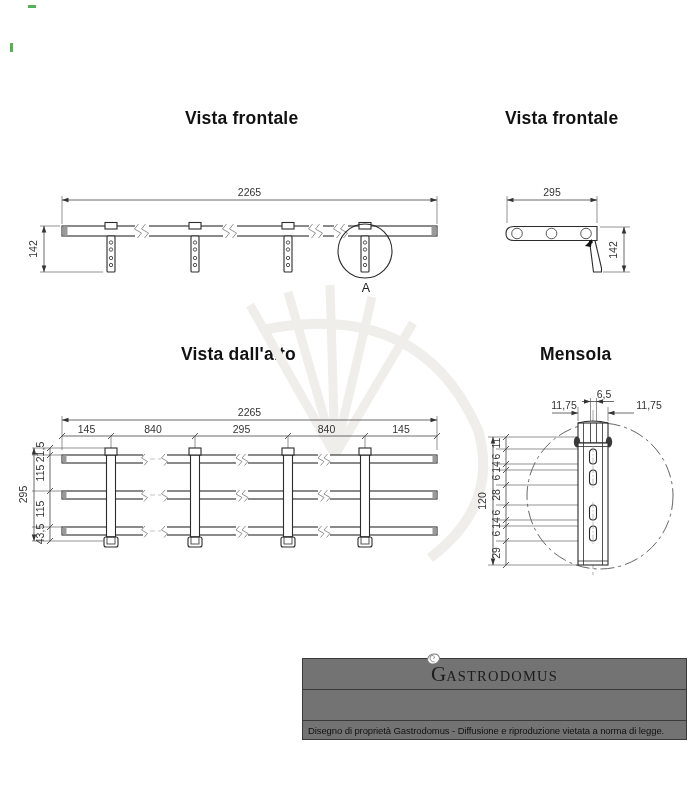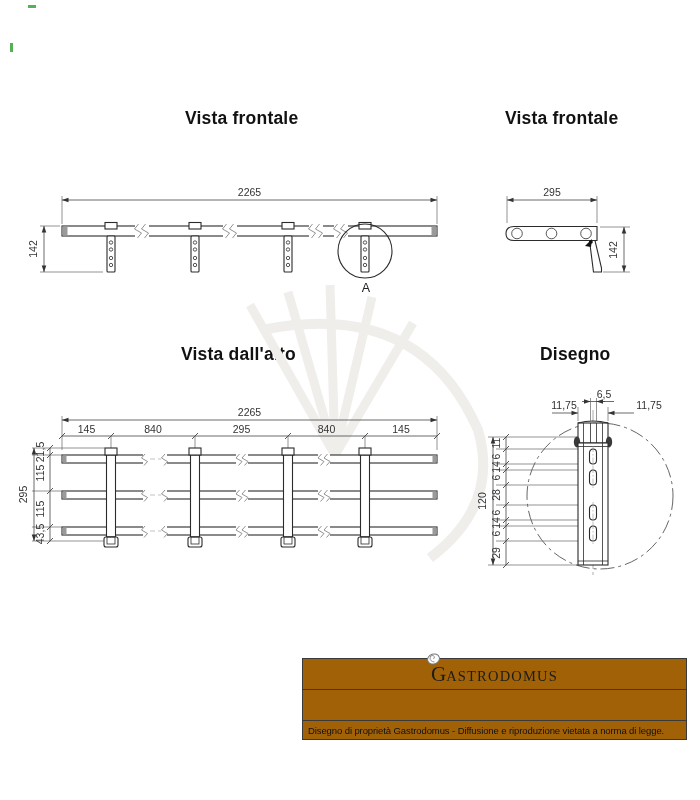--- a/index.html
+++ b/index.html
@@ -9,21 +9,21 @@
   svg .lbl{font-size:12.5px;fill:#222;}
   .ln{stroke:#2b2b2b;stroke-width:1.1;fill:none;}
   .lnf{stroke:#2b2b2b;stroke-width:1.1;fill:#fff;}
   .lnn{stroke:#2b2b2b;stroke-width:.8;fill:none;}
   .thin{stroke:#2b2b2b;stroke-width:.8;fill:#fff;}
   .dim{stroke:#444;stroke-width:.8;fill:none;}
   .ext{stroke:#666;stroke-width:.7;fill:none;}
   .bkl{stroke:#777;stroke-width:.8;fill:none;}
   .wm{stroke:#f0eeeb;fill:none;}
   
-  .tblock{position:absolute;left:302px;top:658px;width:385px;height:82px;border:1px solid #3a3a3a;box-sizing:border-box;background:#a16207;}
+  .tblock{position:absolute;left:302px;top:658px;width:385px;height:82px;border:1px solid #3a3a3a;box-sizing:border-box;background:#737373;}
   .tb-row1{height:30px;display:flex;align-items:center;justify-content:center;box-sizing:border-box;}
   .tb-row2{height:31px;border-top:1px solid #3a3a3a;display:flex;box-sizing:border-box;}
   .tb-row3{height:20px;border-top:1px solid #3a3a3a;box-sizing:border-box;display:flex;align-items:center;}
   .cell-l{width:113px;border-right:1px solid #3a3a3a;box-sizing:border-box;padding:2px 0 0 5px;}
   .cell-r{flex:1;box-sizing:border-box;padding:2px 0 0 6px;}
   .fldlbl{font-size:10px;color:#222;line-height:11px;}
   .codval{font-size:12.5px;font-weight:bold;color:#111;line-height:15px;}
   .descval{font-size:9.5px;color:#111;line-height:14px;letter-spacing:-.2px;white-space:nowrap;}
   .footertxt{font-size:9.5px;color:#111;padding-left:5px;letter-spacing:-.1px;white-space:nowrap;}
   .logo{position:relative;display:inline-block;font-family:"Liberation Serif",serif;color:#1c1c1c;white-space:nowrap;}
@@ -34,21 +34,21 @@
 </style>
 </head>
 <body>
 
 <div class="greenmark" style="left:28px;top:5px;width:8px;height:3px;"></div>
 <div class="greenmark" style="left:10px;top:43px;width:3px;height:9px;"></div>
 
 <div class="vtitle" style="left:185px;top:108px;">Vista frontale</div>
 <div class="vtitle" style="left:505px;top:108px;">Vista frontale</div>
 <div class="vtitle" style="left:181px;top:344px;">Vista dall'alto</div>
-<div class="vtitle" style="left:540px;top:344px;">Disegno</div>
+<div class="vtitle" style="left:540px;top:344px;">Mensola</div>
 
 <svg width="700" height="800" viewBox="0 0 700 800" style="position:absolute;left:0;top:0;">
   <defs>
     <marker id="arr" viewBox="0 0 10 10" refX="9.5" refY="5" markerWidth="9" markerHeight="9" orient="auto-start-reverse">
       <path d="M0.5,1.8 L9.5,5 L0.5,8.2 Z" fill="#333"></path>
     </marker>
     <path id="tk" d="M-3,3 L3,-3" stroke="#444" stroke-width=".9"></path>
     <g id="bk1">
       <rect x="-7" y="224" width="14" height="14" fill="#fff"></rect>
       <path d="M-3.5,224 l-4,5 l7,4 l-4,5" class="bkl"></path>

